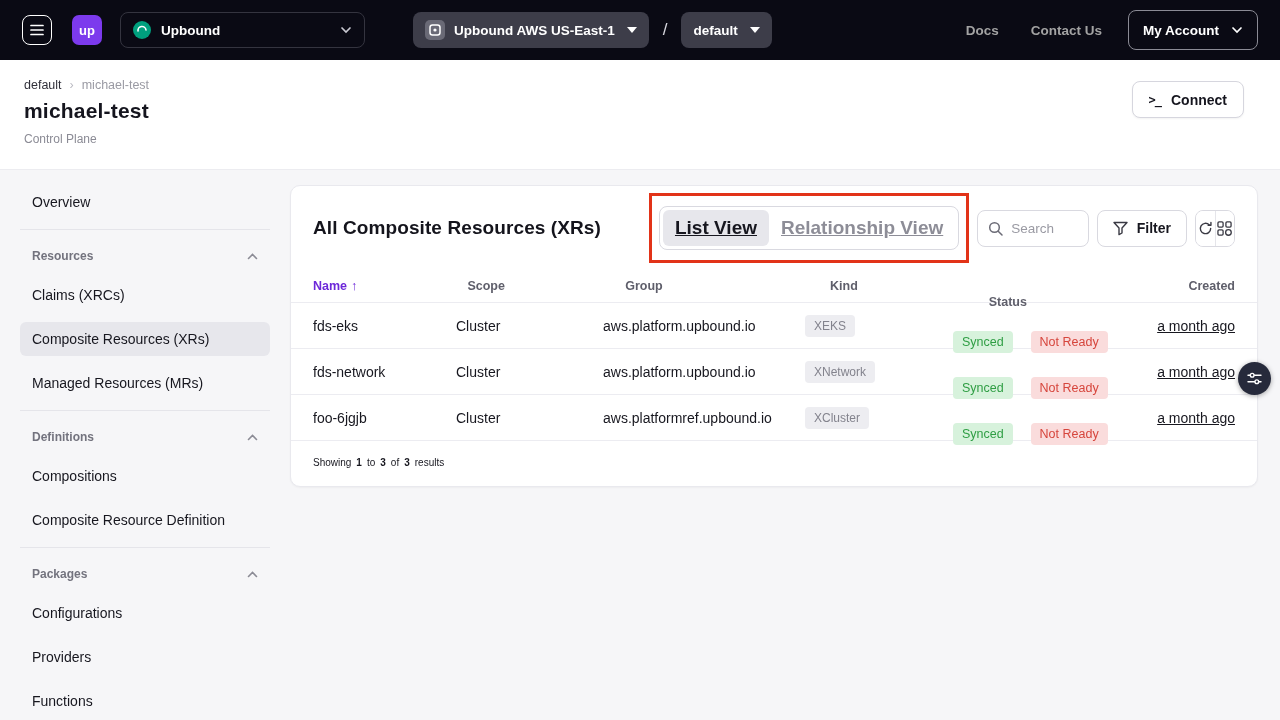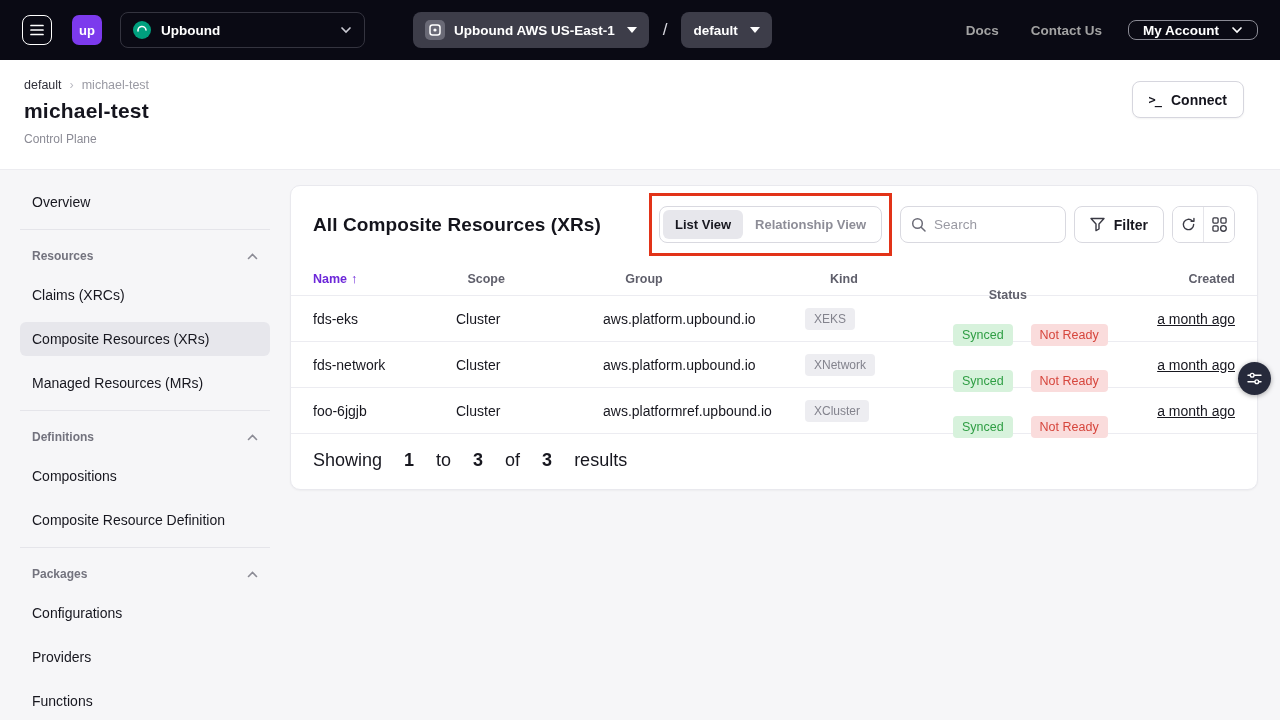--- a/index.html
+++ b/index.html
@@ -9,21 +9,21 @@
   
   .topbar { height:60px; background:#0a0a14; display:flex; align-items:center; padding:0 22px; white-space:nowrap; }
   .hamburger { width:30px; height:30px; border:1.5px solid #fff; border-radius:8px; display:flex; align-items:center; justify-content:center; margin-right:20px; cursor:pointer; background:transparent; }
   .logo { width:30px; height:30px; background:#7c3aed; border-radius:7px; color:#fff; font-weight:bold; font-size:13px; display:flex; align-items:center; justify-content:center; margin-right:18px; }
   .org-dd { height:36px; width:245px; border:1px solid #34343f; border-radius:8px; display:flex; align-items:center; padding:0 12px; gap:10px; color:#fff; font-weight:700; font-size:13.5px; margin-right:48px; background:transparent; cursor:pointer; }
   .org-dd .chev { margin-left:auto; color:#c9c9d2; display:flex; }
   .dark-dd { height:36px; background:#3d3d49; border-radius:8px; display:flex; align-items:center; padding:0 12px; gap:9px; color:#fff; font-weight:700; font-size:13.5px; border:0; cursor:pointer; }
   .slash { color:#d7d7de; margin:0 14px; font-size:17px; }
   .spacer { flex:1; }
   .nav-link { color:#a3a3a3; font-size:13.5px; font-weight:700; text-decoration:none; margin-left:32px; cursor:pointer; }
-  .account-btn { height:20px; border:1px solid #8b8b95; border-radius:8px; color:#fff; display:flex; align-items:center; gap:12px; padding:0 14px; font-weight:700; font-size:13.5px; margin-left:26px; background:transparent; cursor:pointer; }
+  .account-btn { height:40px; border:1px solid #8b8b95; border-radius:8px; color:#fff; display:flex; align-items:center; gap:12px; padding:0 14px; font-weight:700; font-size:13.5px; margin-left:26px; background:transparent; cursor:pointer; }
 
   
   .pagehead { background:#fff; height:110px; padding:18px 24px 0; position:relative; border-bottom:1px solid #ececf0; }
   .breadcrumb { display:flex; align-items:center; gap:8px; font-size:12.5px; color:#30303a; }
   .breadcrumb .sep { color:#b9b9c1; }
   .breadcrumb .current { color:#9a9aa3; }
   .page-title { font-size:21px; font-weight:800; color:#15151e; margin-top:7px; letter-spacing:.2px; }
   .page-sub { font-size:12px; color:#8b8b95; margin-top:9px; }
   .connect-btn { position:absolute; right:36px; top:21px; height:37px; border:1px solid #d6d6de; border-radius:8px; background:#fff; display:flex; align-items:center; gap:10px; padding:0 16px; font-weight:700; font-size:14px; color:#15151e; cursor:pointer; box-shadow:0 1px 2px rgba(0,0,0,.05); }
   .term-glyph { font-family:"DejaVu Sans Mono", monospace; font-weight:bold; font-size:12px; letter-spacing:-1px; }
@@ -35,40 +35,40 @@
   .side-div { border:0; border-top:1px solid #e5e5ea; margin:6px 0 16px; }
   .side-header { display:flex; justify-content:space-between; align-items:center; font-size:12px; font-weight:700; color:#73737e; padding:0 12px; height:20px; margin-bottom:12px; cursor:pointer; }
 
   
   .card { position:absolute; left:290px; top:185px; width:968px; background:#fff; border:1px solid #e9e9ee; border-radius:10px; box-shadow:0 1px 2px rgba(0,0,0,.04); }
   .card-head { display:flex; align-items:center; padding:20px 22px; white-space:nowrap; }
   .card-title { font-size:19px; font-weight:800; color:#14141c; letter-spacing:.1px; }
   .toggle-wrap { position:relative; margin-left:58px; }
   .annotation { position:absolute; left:-10px; right:-10px; top:-13px; bottom:-13px; border:3px solid #e23318; pointer-events:none; z-index:5; }
   .seg-control { display:flex; border:1px solid #d9d9e0; border-radius:8px; background:#fff; padding:3px; }
-  .seg { border:0; background:transparent; padding:7px 12px; font-size:13px; font-weight:600; color:#8d8d97; border-radius:6px; cursor:pointer; font-family:inherit; }
+  .seg { border:0; background:transparent; padding:7px 12px; font-size:19px; font-weight:600; color:#8d8d97; border-radius:6px; cursor:pointer; font-family:inherit;text-decoration:underline; }
   .seg.active { background:#e7e7ec; color:#17171f; font-weight:700; }
   .search-box { margin-left:18px; width:182px; height:37px; border:1px solid #d9d9e0; border-radius:8px; display:flex; align-items:center; padding:0 10px; gap:8px; background:#fff; }
   .search-box input { border:0; outline:0; width:100%; font-size:13.5px; color:#8b5cf6; font-family:inherit; background:transparent; }
   .search-box input::placeholder { color:#9a9aa3; }
   .filter-btn { margin-left:8px; height:37px; border:1px solid #d9d9e0; border-radius:8px; display:flex; align-items:center; gap:9px; padding:16px 15px; font-size:14px; font-weight:600; color:#17171f; background:#fff; cursor:pointer; font-family:inherit; }
   .icon-group { margin-left:8px; height:37px; border:1px solid #d9d9e0; border-radius:8px; display:flex; overflow:hidden; background:#fff; }
   .icon-btn { width:34px; border:0; background:#fff; display:flex; align-items:center; justify-content:center; cursor:pointer; }
   .icon-btn + .icon-btn { border-left:1px solid #e5e5ea; }
 
   
   .thead { display:flex; align-items:center; padding:0 22px; height:32px; font-size:12.5px; font-weight:700; color:#5f5f6b;gap:32px; }
   .c-name { width:143px; } .c-scope { width:147px; } .c-group { width:202px; } .c-kind { width:148px; } .c-status { width:196px;margin-top:32px; } .c-created { flex:1; text-align:right; }
   .name-h { color:#6d28d9; display:flex; align-items:center; gap:4px; }
   .trow { display:flex; align-items:center; padding:0 22px; height:46px; border-top:1px solid #ececf1; font-size:14px; color:#17171f; cursor:pointer; }
   .kind-badge { display:inline-block; background:#ededf1; color:#83838d; font-size:12px; padding:4px 9px; border-radius:4px; }
   .badge-synced { display:inline-block; background:#d7f2dc; color:#2f9e44; font-size:12.5px; padding:4px 9px; border-radius:4px; margin-right:14px; }
   .badge-notready { display:inline-block; background:#fadcdc; color:#d6453c; font-size:12.5px; padding:4px 9px; border-radius:4px; }
   .created-link { color:#17171f; text-decoration:underline; cursor:pointer; }
-  .tfoot { border-top:1px solid #ececf1; padding:16px 22px 18px; font-size:18px; color:#17171f; display:flex; gap:22px; }
+  .tfoot { border-top:1px solid #ececf1; padding:16px 22px 18px; font-size:10px; color:#17171f; display:flex; gap:5px; }
   .tfoot b { font-weight:700; }
 
   
   .float-btn { position:absolute; left:1238px; top:362px; width:33px; height:33px; border-radius:50%; background:#262a3b; border:0; display:flex; align-items:center; justify-content:center; box-shadow:0 1px 5px rgba(0,0,0,.35); cursor:pointer; z-index:10; }
 </style>
 </head>
 <body>
 
 <div class="page">
 

